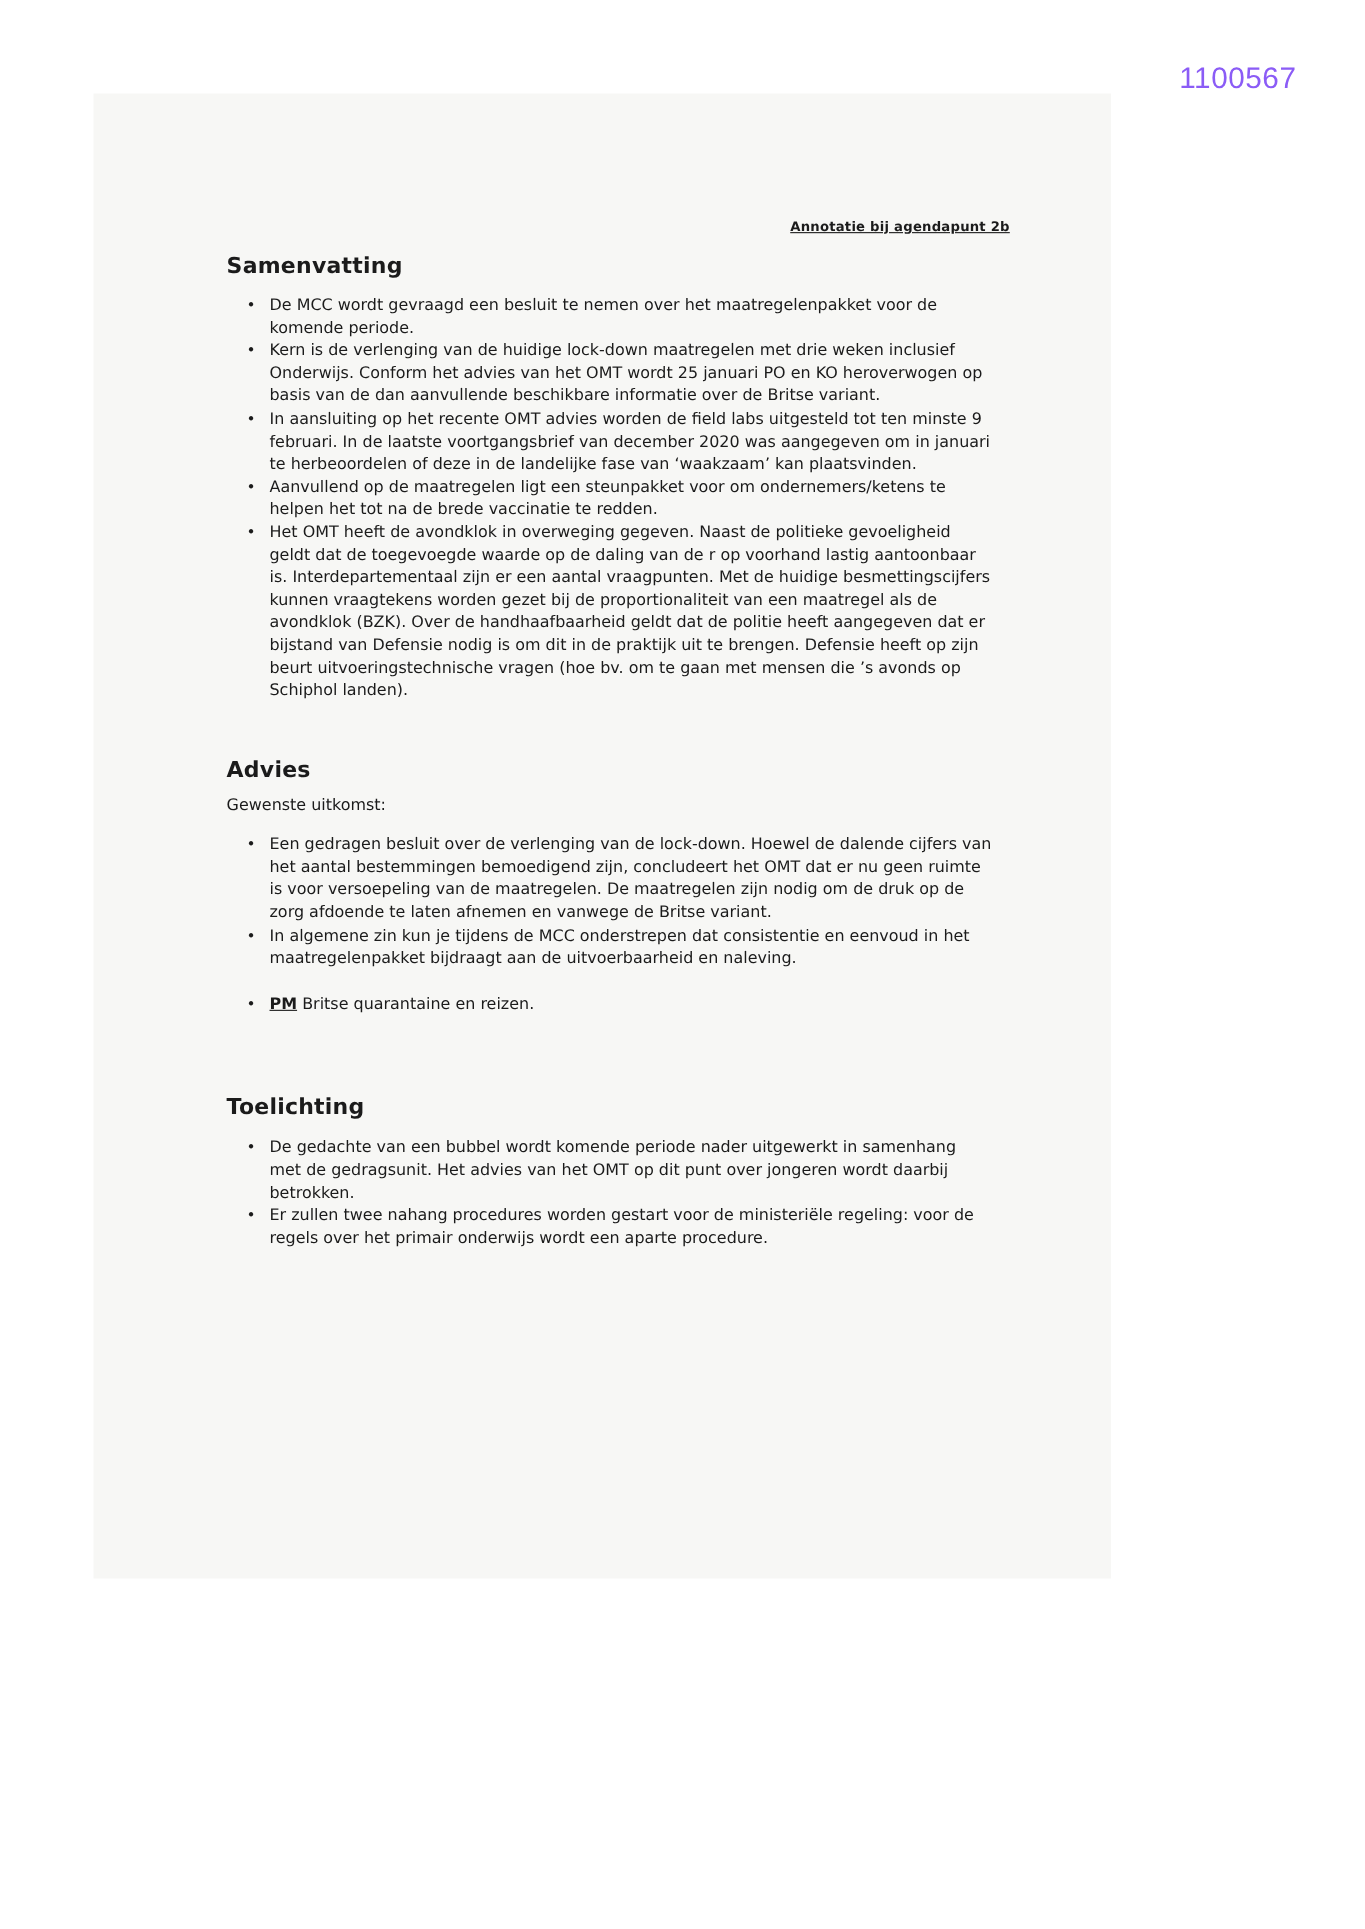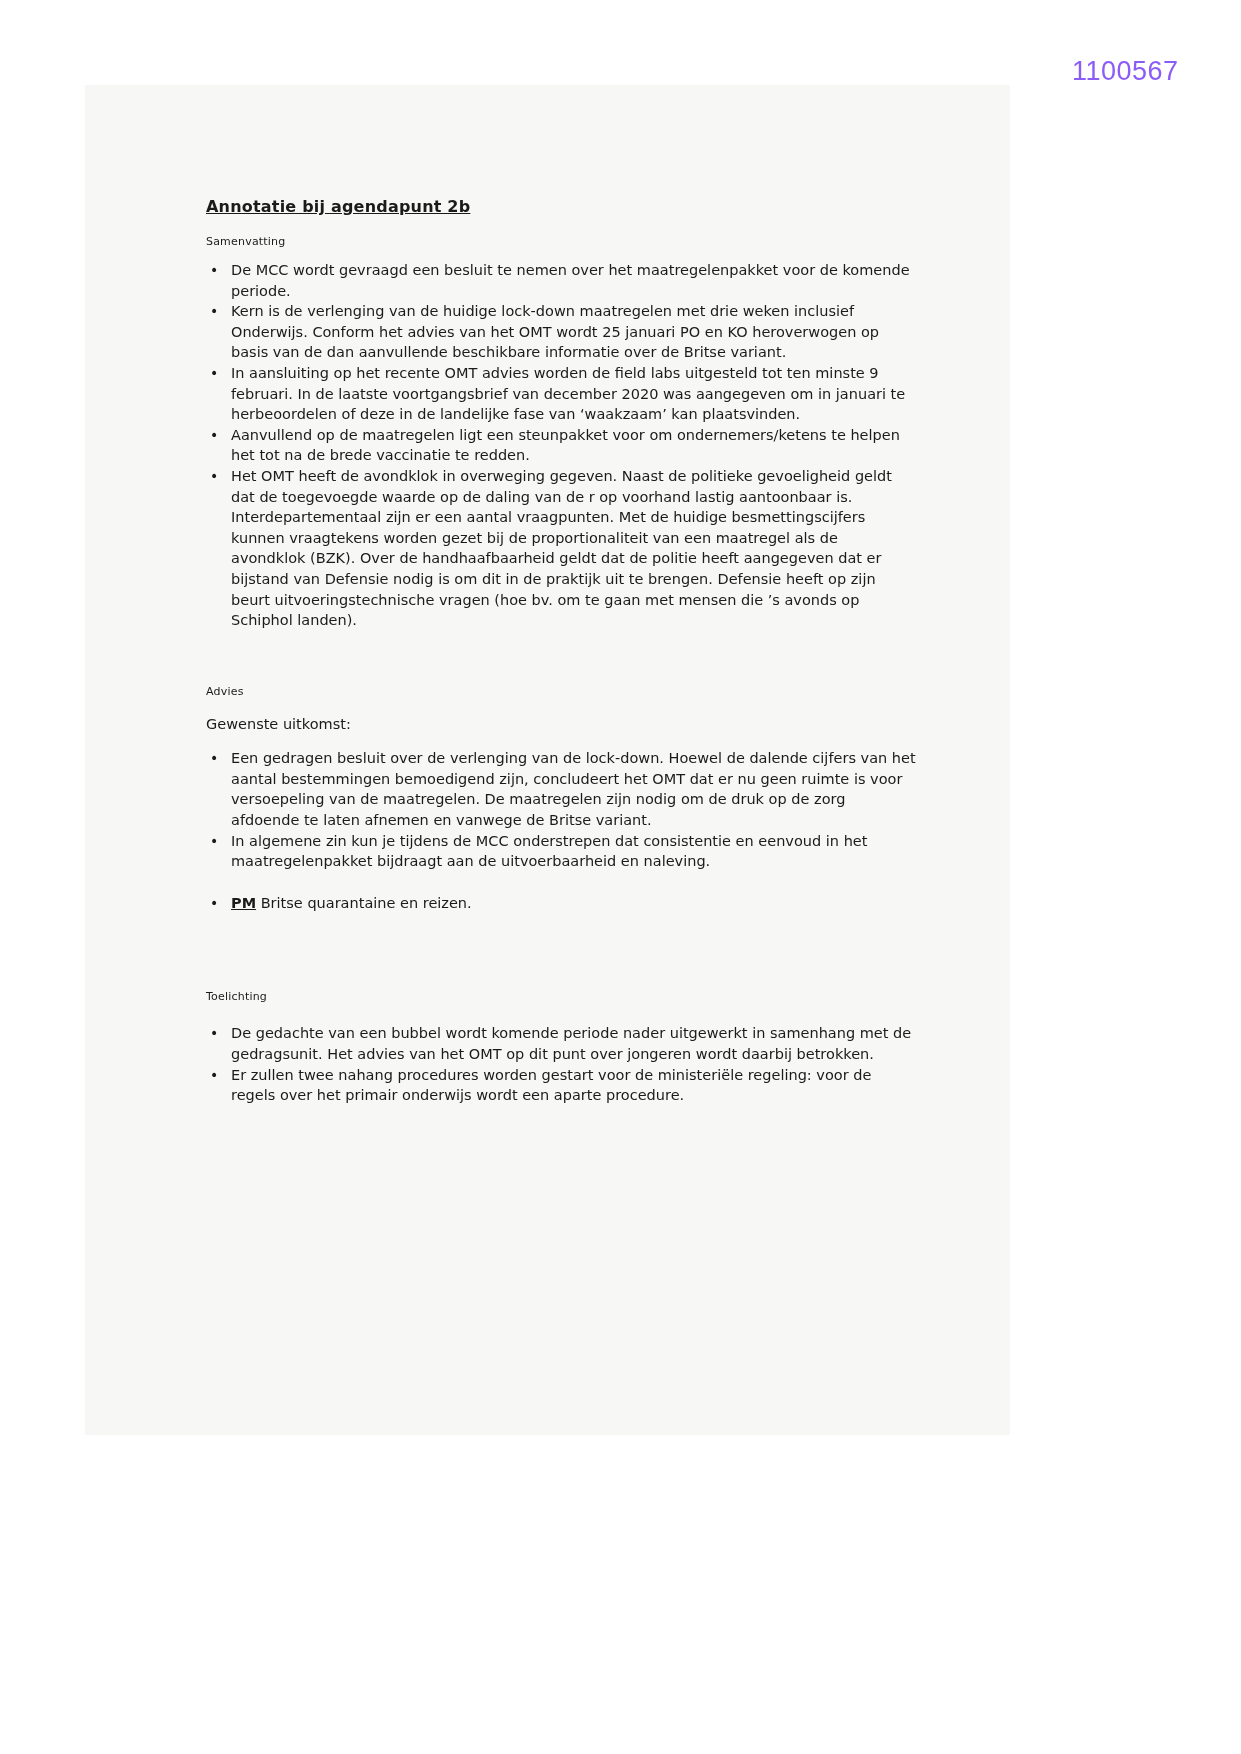--- a/index.html
+++ b/index.html
@@ -26,40 +26,41 @@
   }
   .content {
     position: absolute;
     left: 206px; top: 196px;
     width: 712px;
     font-size: 14.5px;
     line-height: 20.6px;
     color: #1b1b1b;
   }
   .doc-title {
-    font-size: 16px;
+    font-size: 12px;
     font-weight: bold;
     text-decoration: underline;
     letter-spacing: 0.2px;
     margin: 0 0 14px 0;
     line-height: 21px;
+    text-align: right;
   }
   .section-heading {
-    font-size: 11px;
-    font-weight: normal;
+    font-size: 20px;
+    font-weight: bold;
     margin: 0 0 8px 0;
     line-height: 21px;
     letter-spacing: 0.2px;
   }
   .section-heading.advies { margin-top: 50px; margin-bottom: 0; }
   .section-heading.toelichting { margin-top: 73px; margin-bottom: 16px; }
   .intro { margin: 12px 0 14px 0; }
   ul.bullet-list {
     list-style: none;
-    margin: 2px; padding: 0;
+    margin: 16px; padding: 0;
   }
   ul.bullet-list li {
     position: relative;
     padding-left: 23px;
     margin: 0;
   }
   ul.bullet-list li::before {
     content: "\2022";
     position: absolute;
     left: 2px; top: 0;

